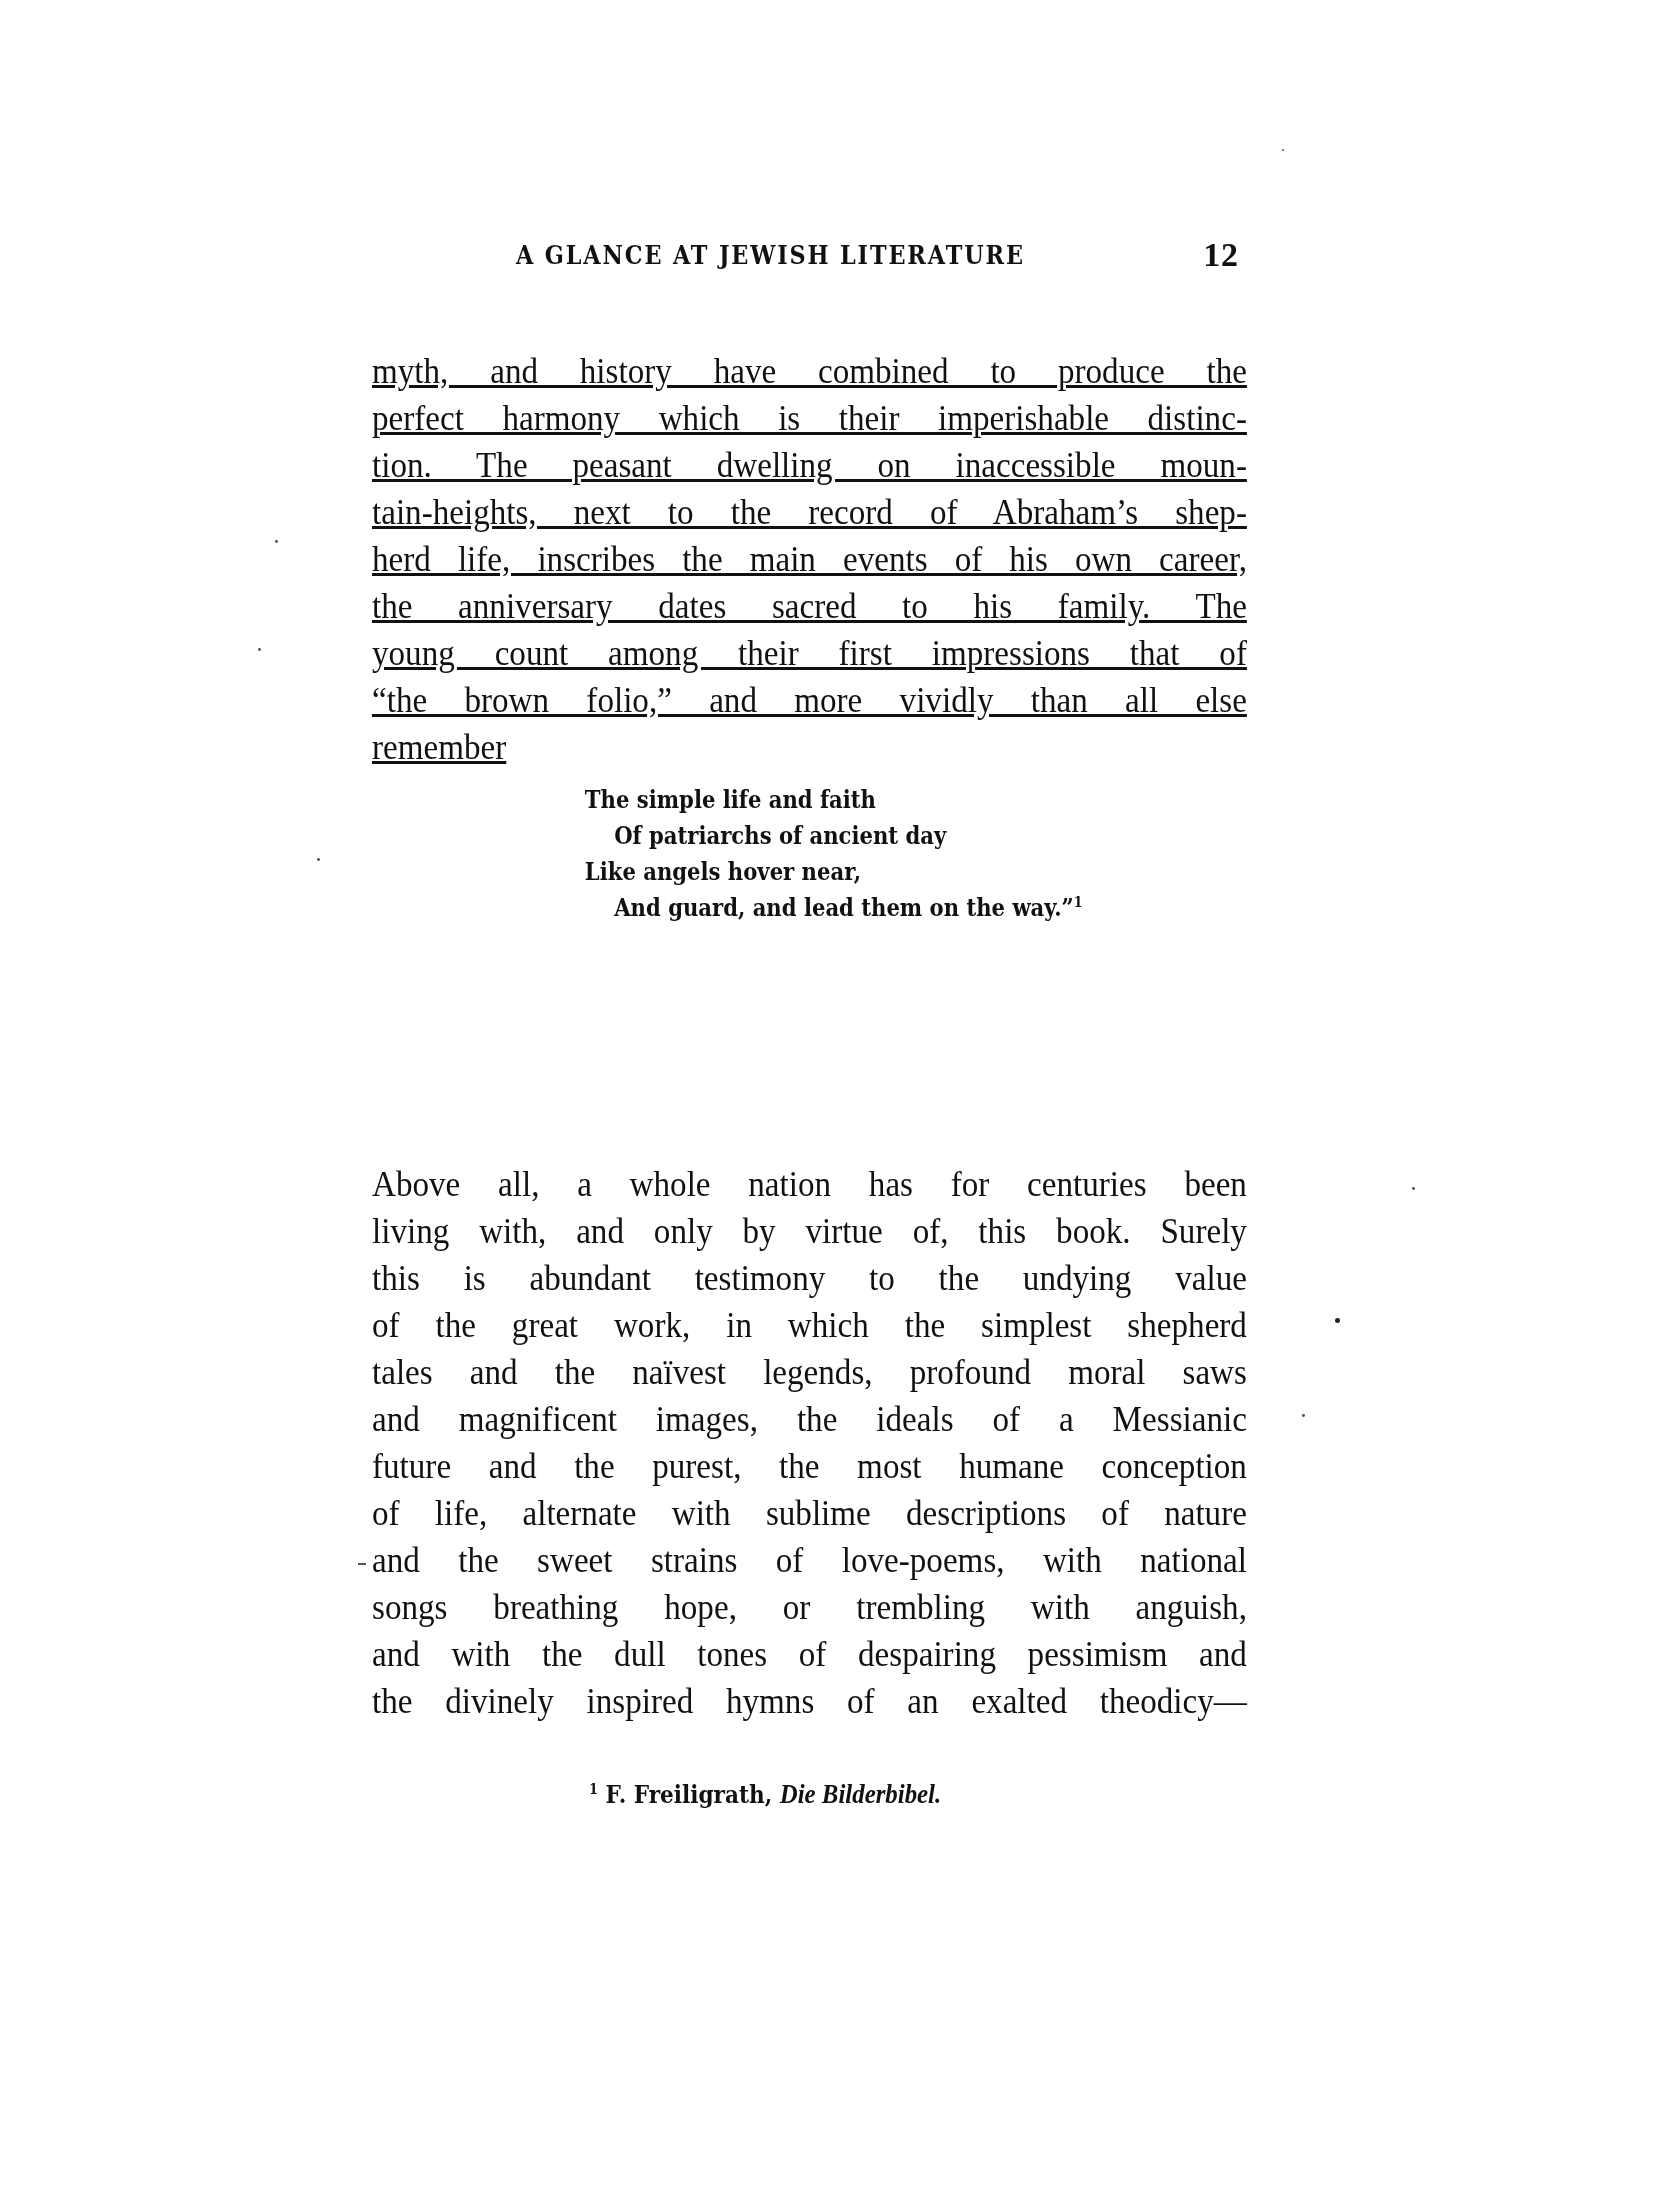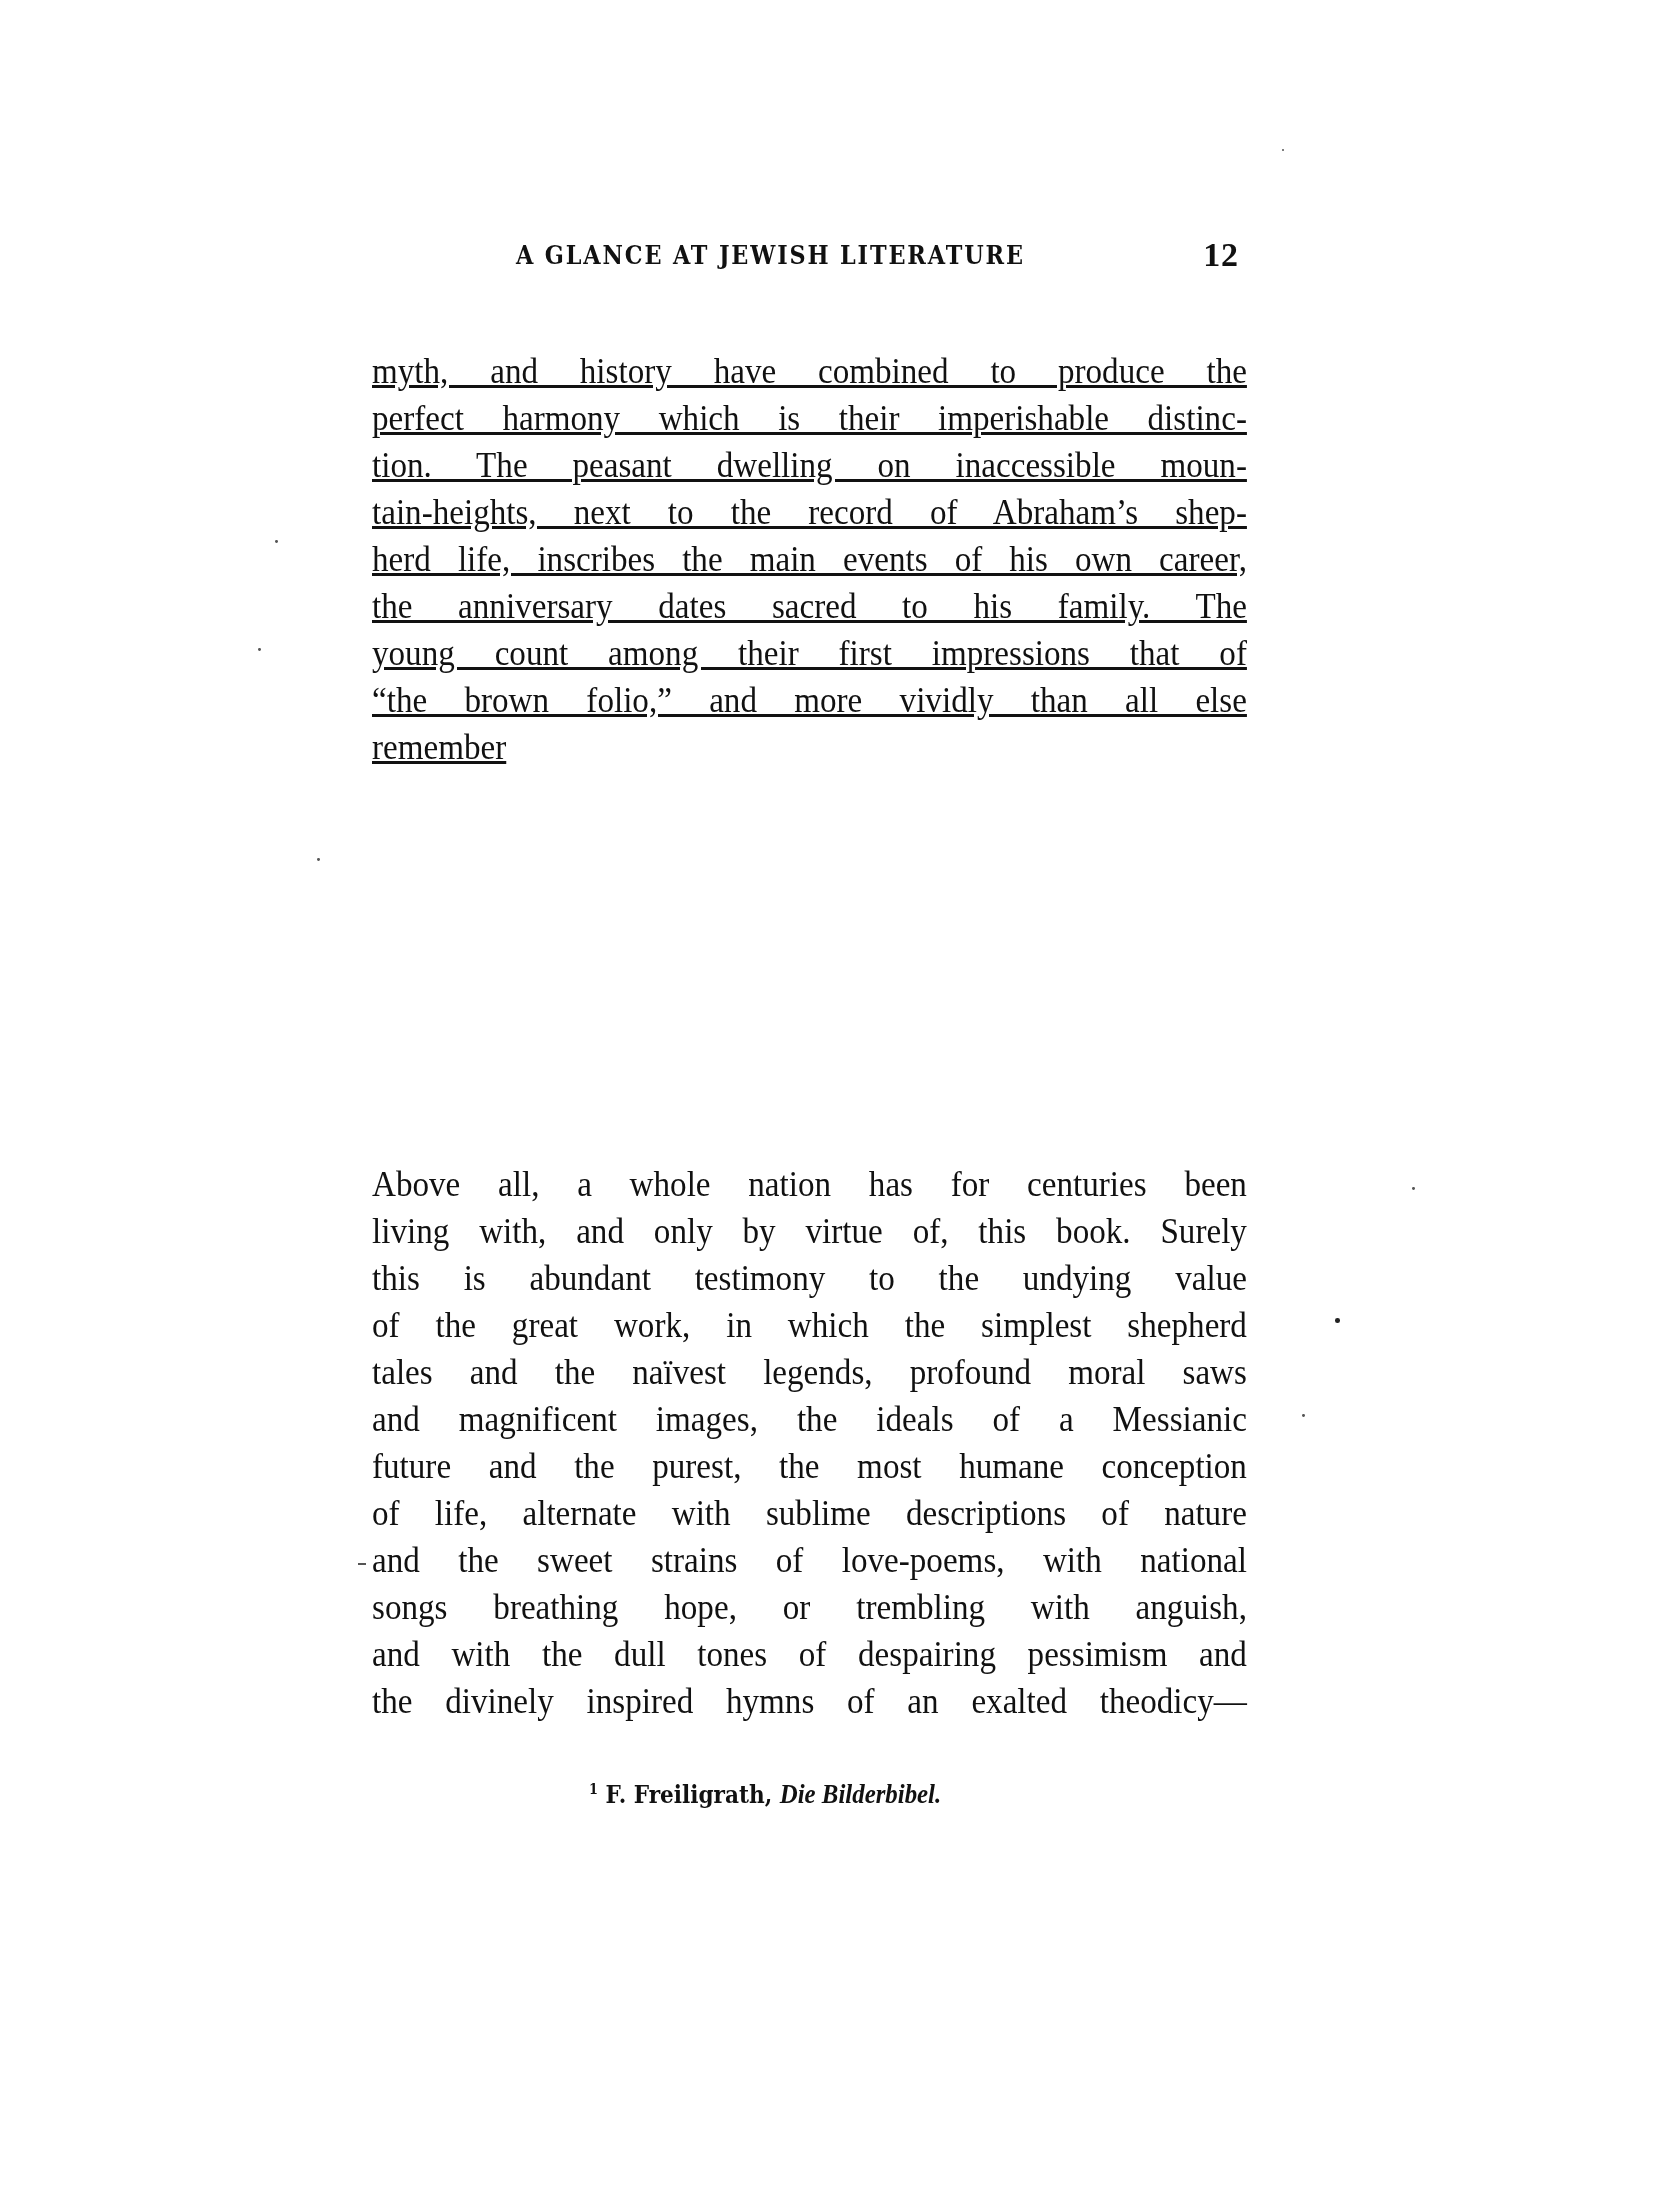--- a/index.html
+++ b/index.html
@@ -135,20 +135,26 @@
     <span class="prose-line">tion.  The peasant dwelling on inaccessible moun-</span>
     <span class="prose-line">tain-heights, next to the record of Abraham’s shep-</span>
     <span class="prose-line">herd life, inscribes the main events of his own career,</span>
     <span class="prose-line">the anniversary dates sacred to his family.  The</span>
     <span class="prose-line">young count among their first impressions that of</span>
     <span class="prose-line">“the brown folio,” and more vividly than all else</span>
     <span class="prose-line last">remember</span>
   </div>
 
   <div class="poem">
+    <div class="poem-stanza">
+      <div class="poem-line indent-0">The simple life and faith</div>
+      <div class="poem-line indent-1">Of patriarchs of ancient day</div>
+      <div class="poem-line indent-0">Like angels hover near,</div>
+      <div class="poem-line indent-1"><span>And guard, and lead them on the way.”</span><span class="footnote-marker-sup">1</span></div>
+    </div>
   </div>
 
   <div class="body-block para-2">
     <span class="prose-line">Above all, a whole nation has for centuries been</span>
     <span class="prose-line">living with, and only by virtue of, this book.  Surely</span>
     <span class="prose-line">this is abundant testimony to the undying value</span>
     <span class="prose-line">of the great work, in which the simplest shepherd</span>
     <span class="prose-line">tales and the naïvest legends, profound moral saws</span>
     <span class="prose-line">and magnificent images, the ideals of a Messianic</span>
     <span class="prose-line">future and the purest, the most humane conception</span>

